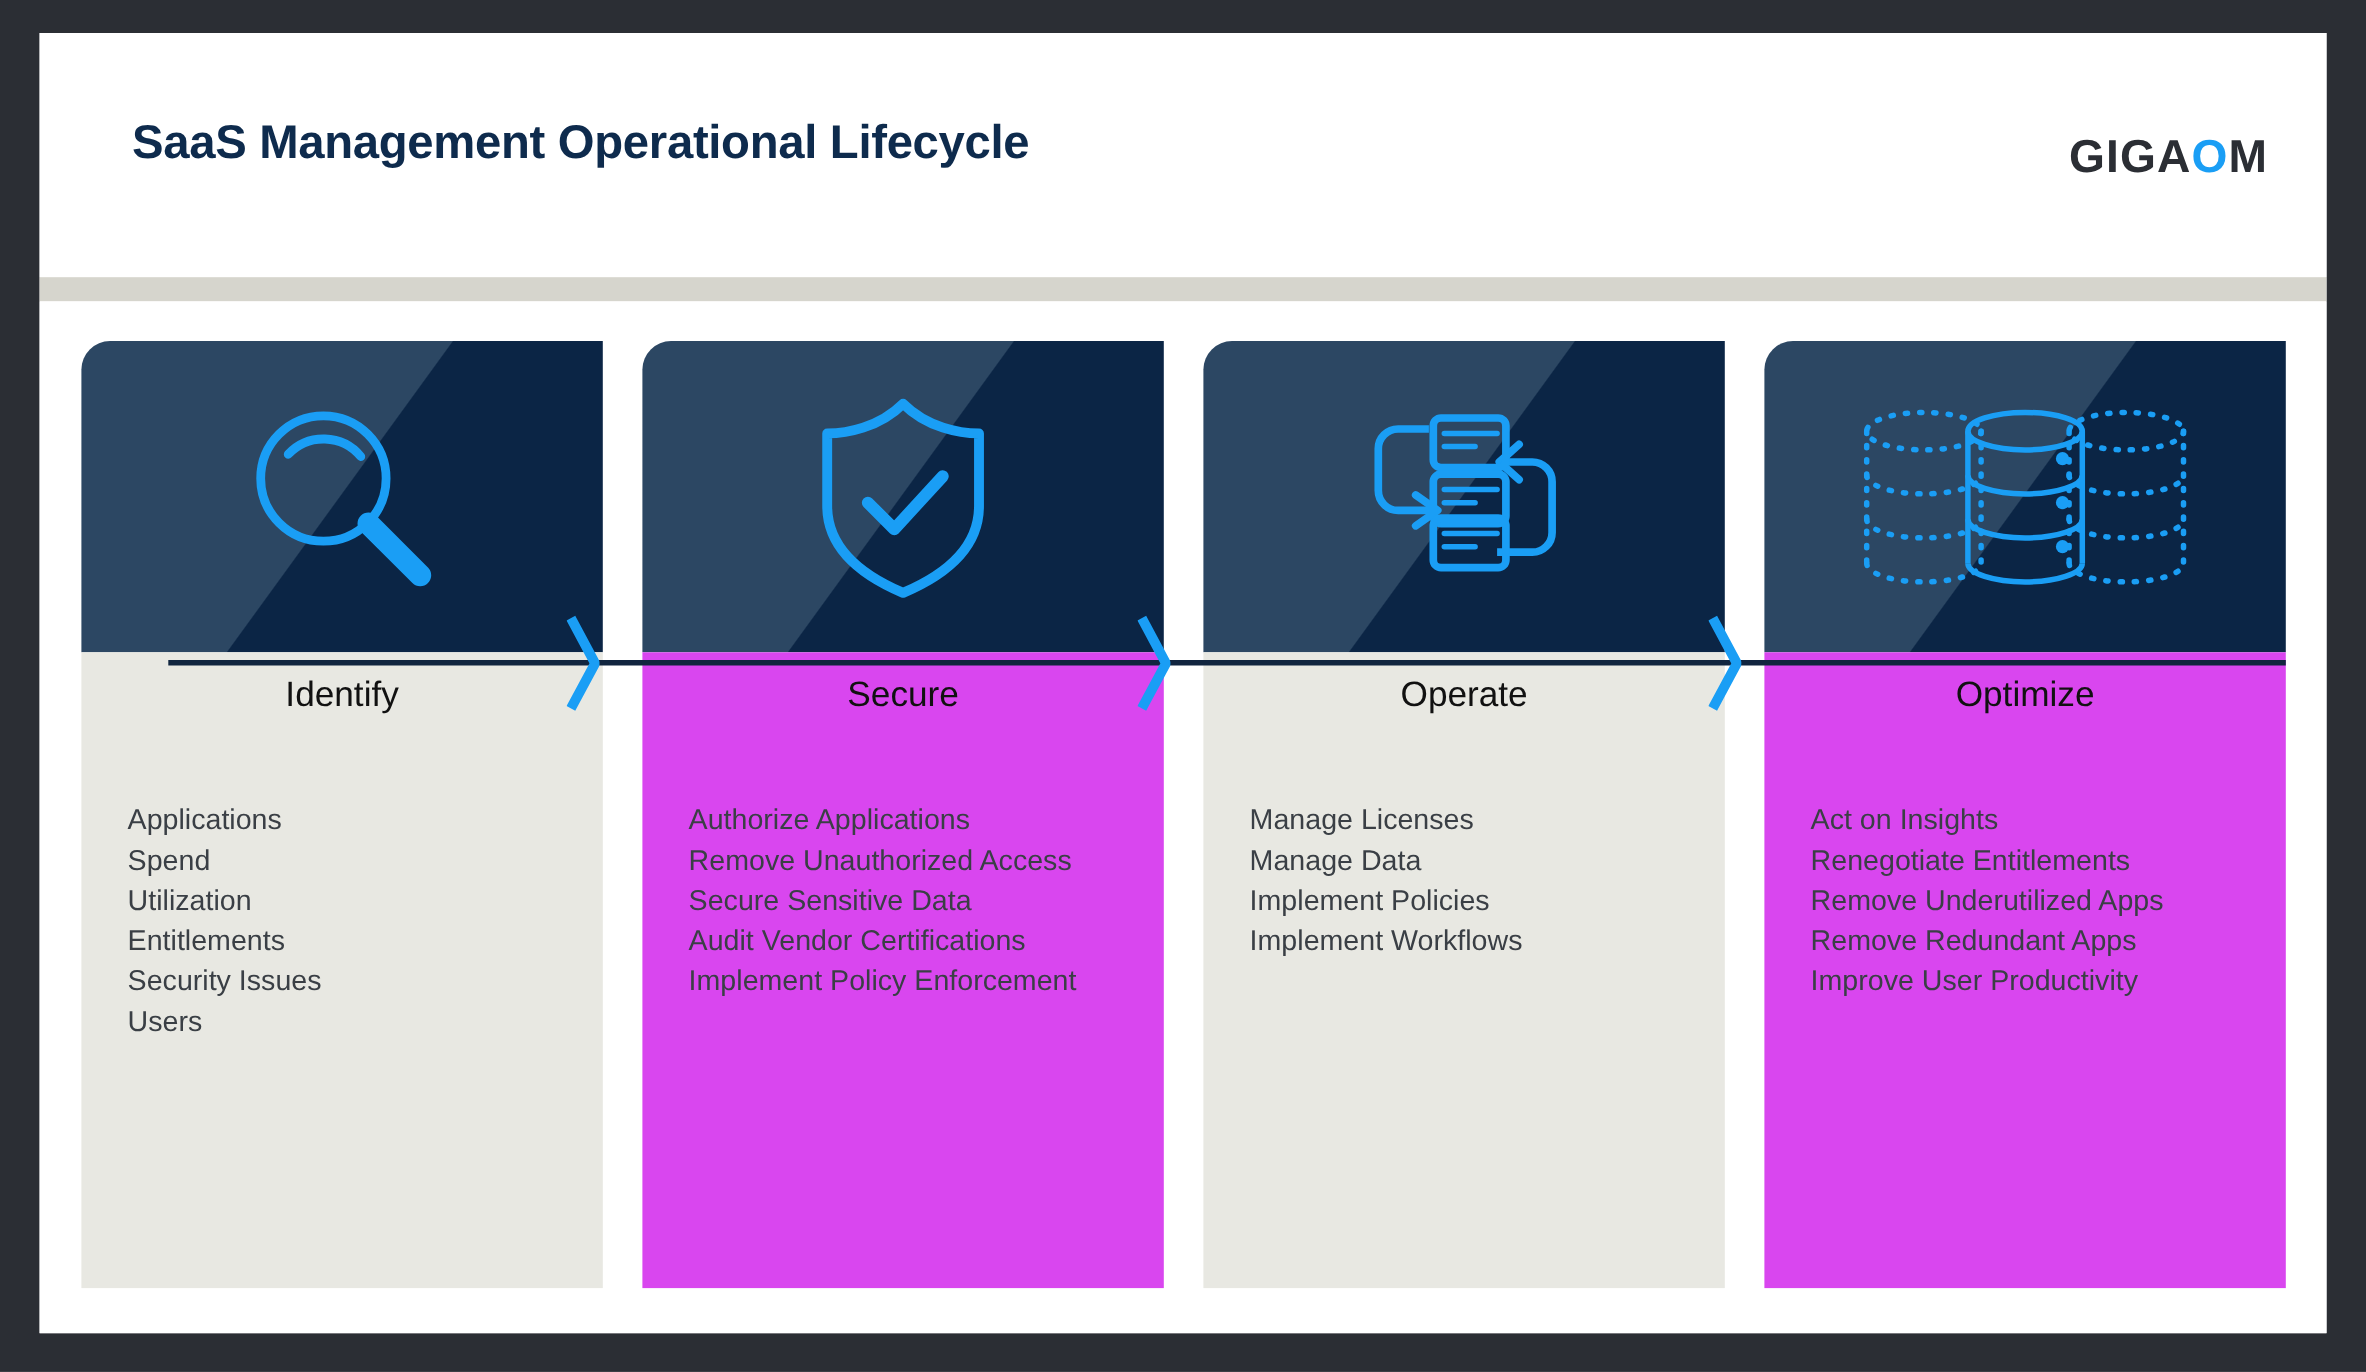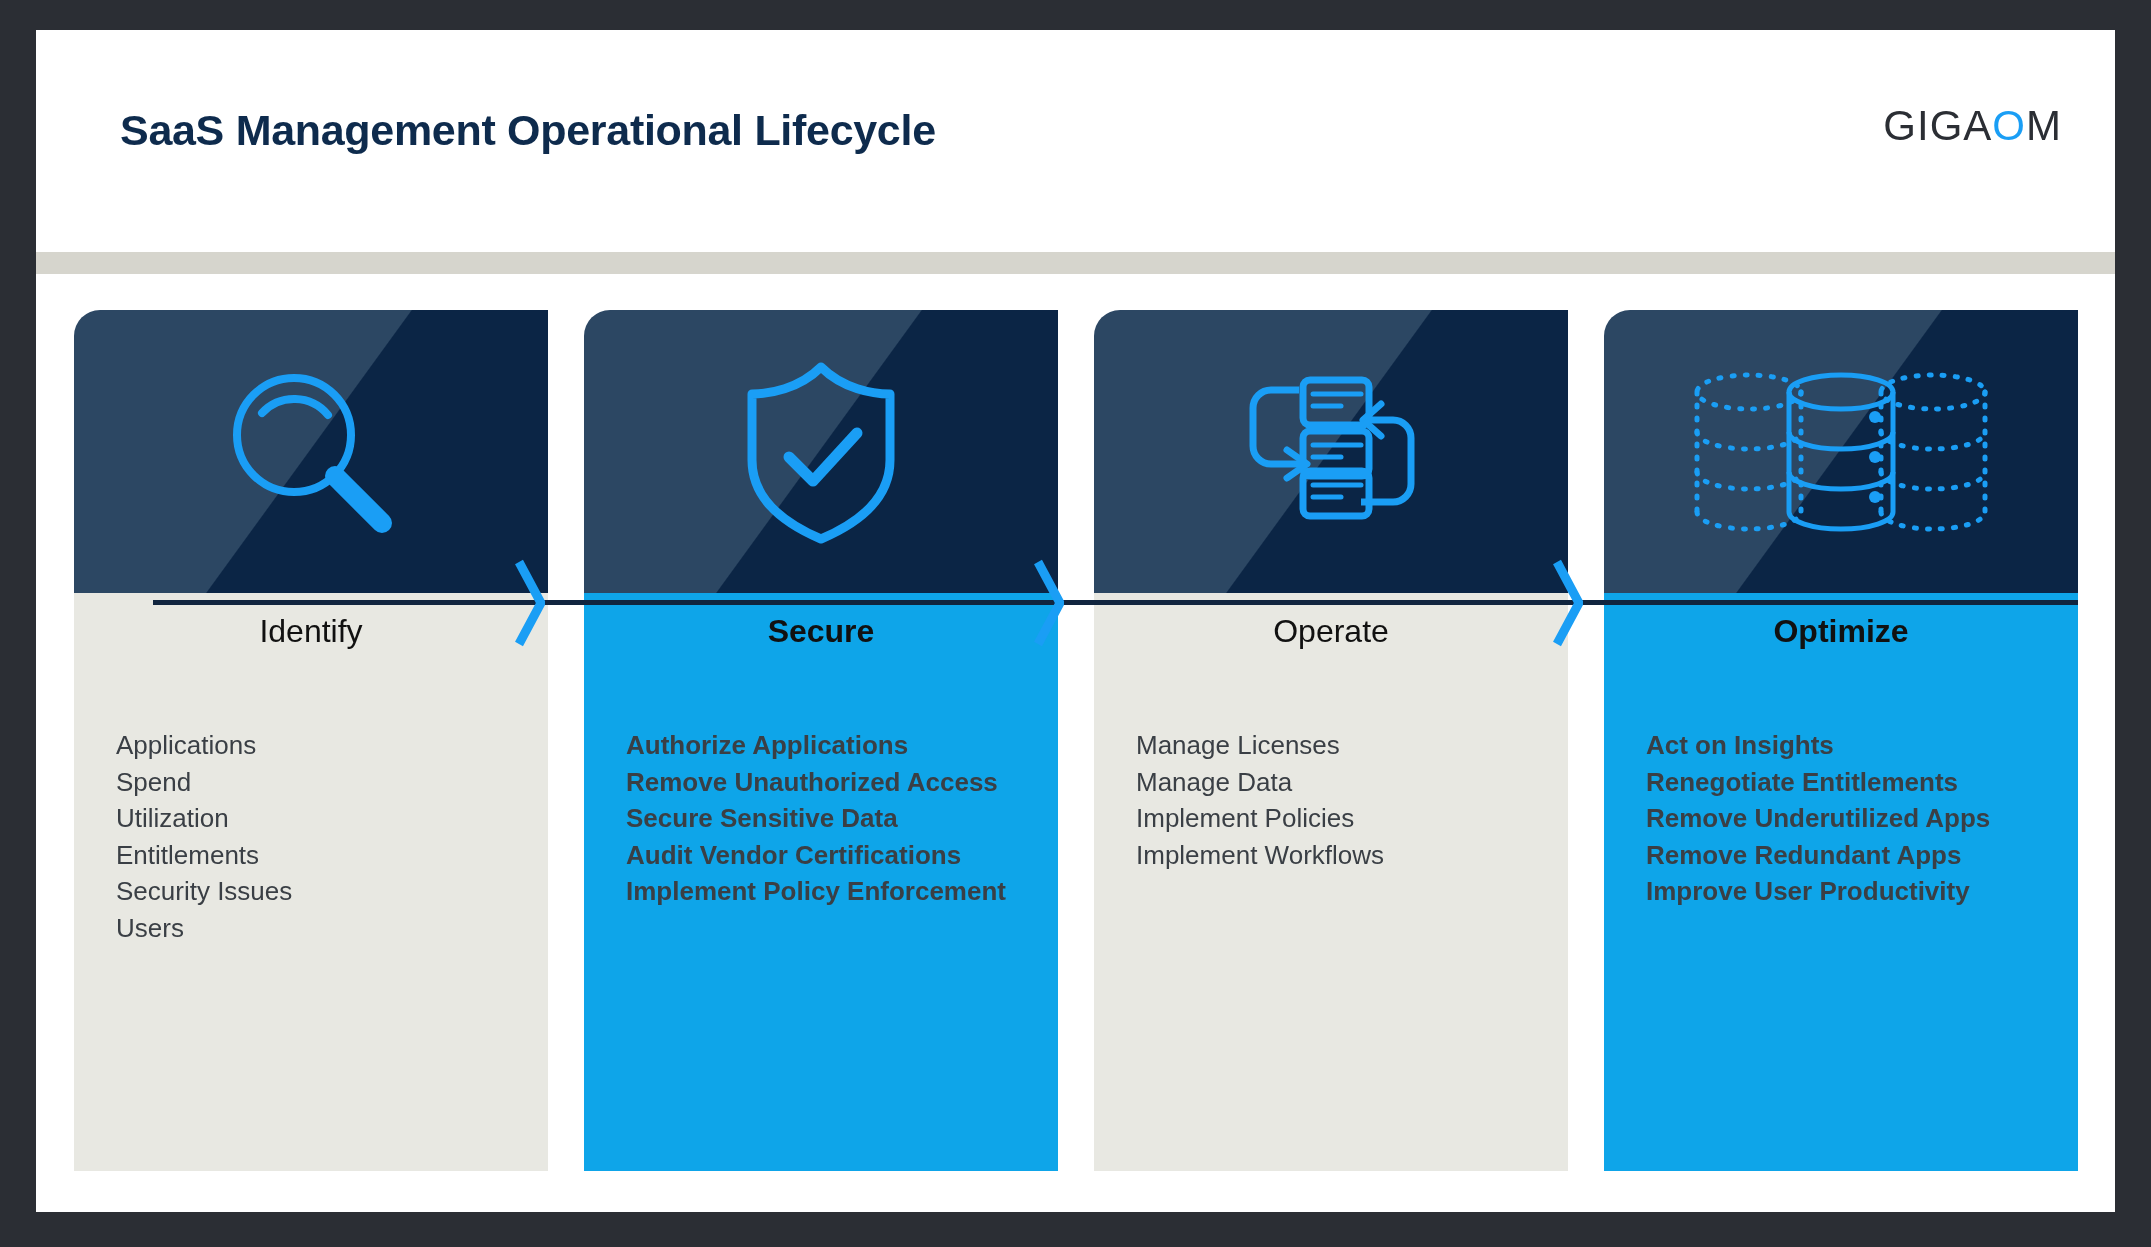--- a/index.html
+++ b/index.html
@@ -26,23 +26,23 @@
     left: 56px; top: 76px;
     font-size: 43px;
     font-weight: bold;
     color: #0e2b4d;
     letter-spacing: -0.3px;
     white-space: nowrap;
     margin-left: 28px;
   }
   .brand-logo {
     position: absolute;
-    right: 53px; top: 72px;
+    right: 53px; top: 88px;
     font-size: 42px;
-    font-weight: normal;
+    font-weight: bold;
     letter-spacing: 1px;
     color: #2b2e34;
     white-space: nowrap;
   }
   .brand-logo .accent { color: #1a9ef5; }
   .header-rule {
     position: absolute;
     left: 0; top: 222px;
     width: 100%; height: 22px;
     background: #d6d5cd;
@@ -62,21 +62,21 @@
     gap: 36px;
   }
   .card {
     position: relative;
     width: 483px;
     height: 861px;
     display: flex;
     flex-direction: column;
   }
   .card.tone-a .card-body { background: #e8e8e2; }
-  .card.tone-b .card-body { background: #0ea5e9; font-weight: bold; }
+  .card.tone-b .card-body { background: #d946ef; }
 
   .card-visual {
     position: relative;
     height: 283px;
     border-top-left-radius: 26px;
     overflow: hidden;
     background: linear-gradient(126deg, #2c4763 0%, #2c4763 49.6%, #0b2545 49.8%, #0b2545 100%);
   }
   .card-visual svg {
     position: absolute;

